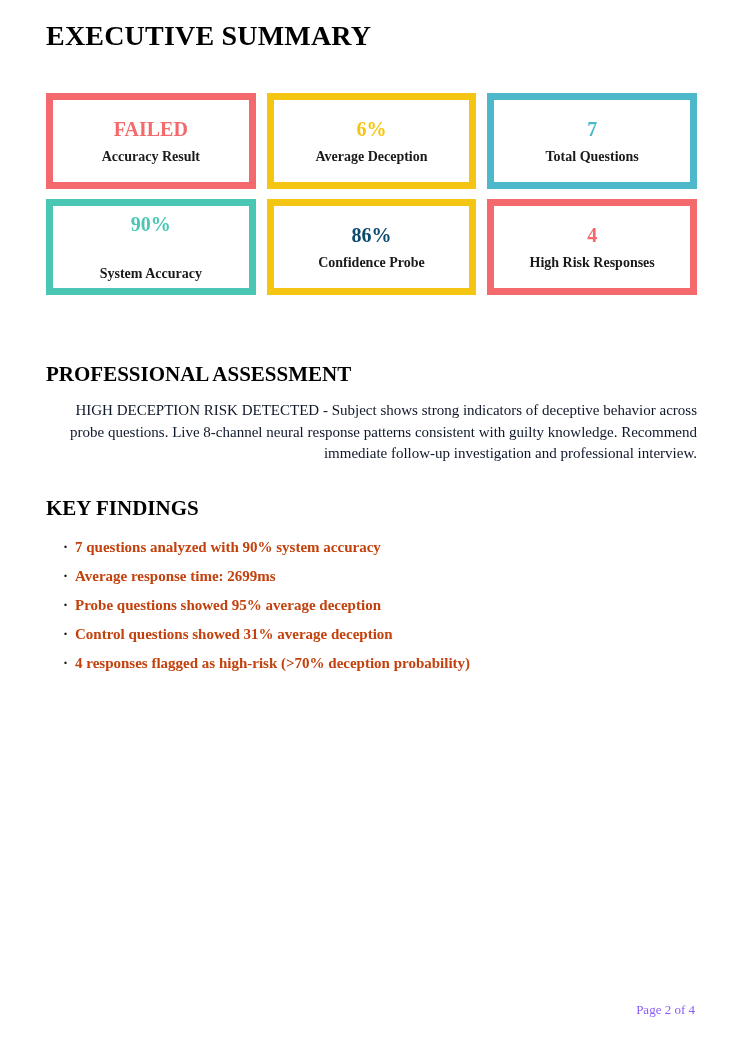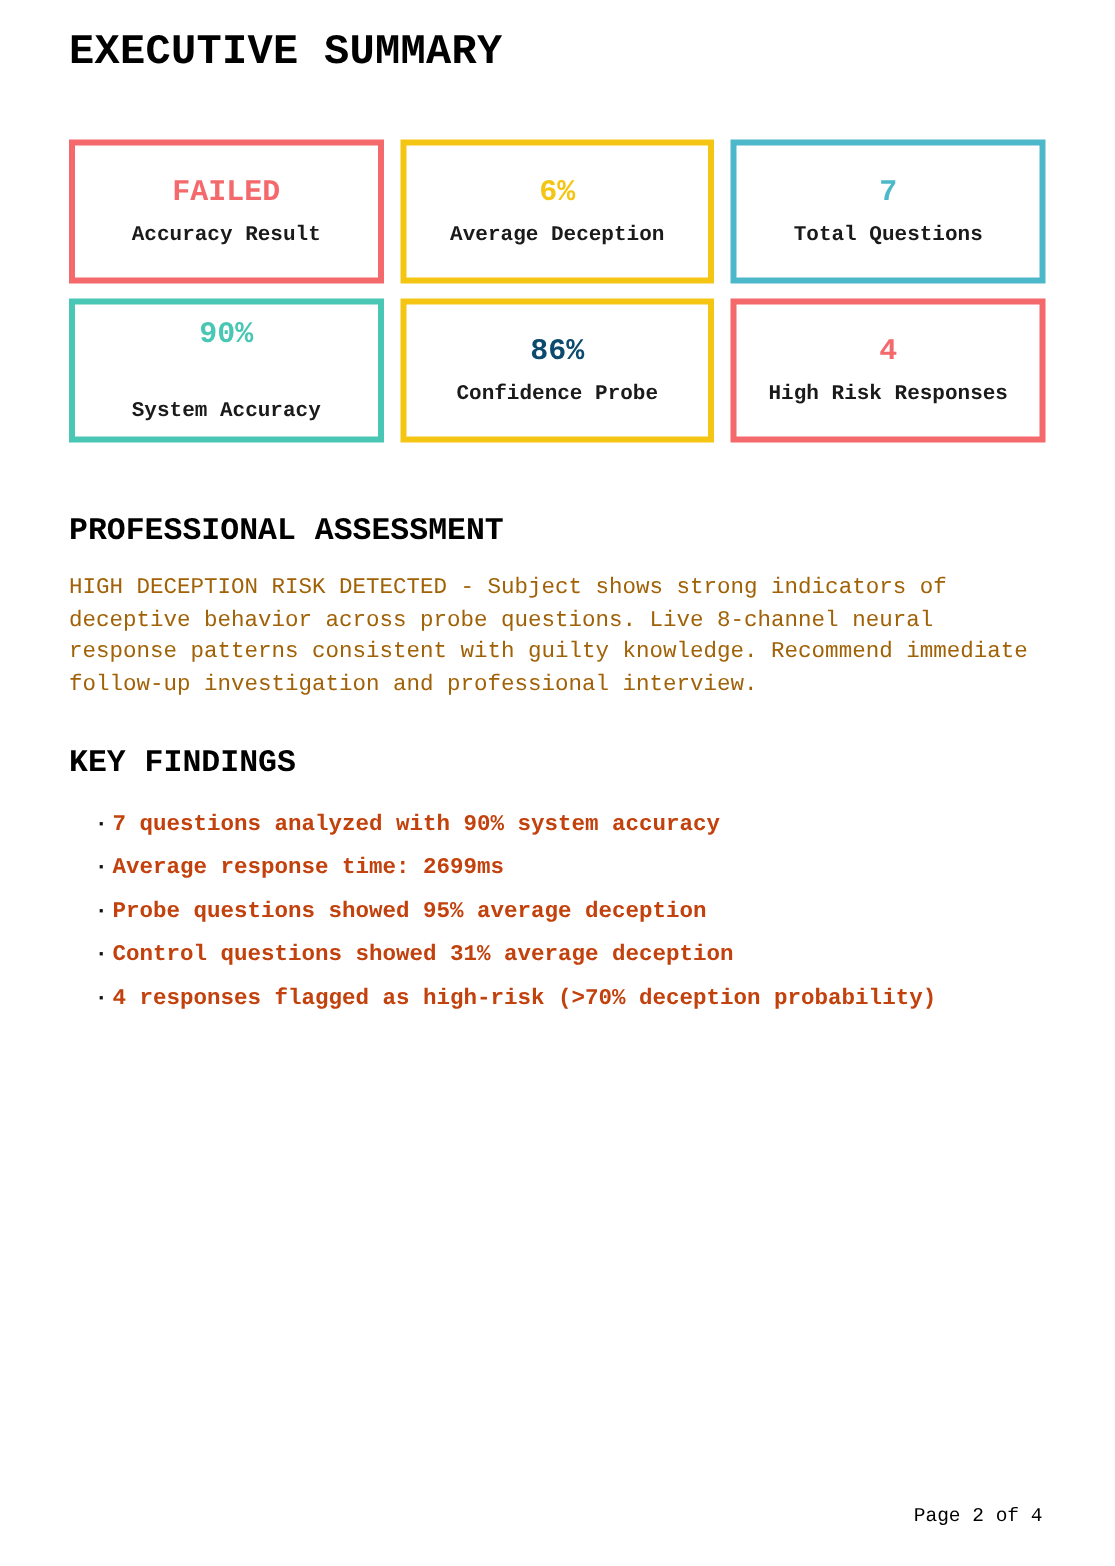--- a/index.html
+++ b/index.html
@@ -5,21 +5,21 @@
   html, body {
     margin: 0;
     padding: 0;
     background: #ffffff;
   }
   .page {
     position: relative;
     width: 743px;
     height: 1044px;
     background: #ffffff;
-    font-family: Liberation Mono, monospace;
+    font-family: Liberation Serif, serif;
     color: #000;
     overflow: hidden;
     box-sizing: border-box;
     padding: 0 46px;
   }
   .doc-title {
     margin: 0;
     padding-top: 19px;
     font-size: 28px;
     line-height: 34px;
@@ -30,21 +30,21 @@
   .cards-grid {
     margin-top: 40px;
     display: grid;
     grid-template-columns: repeat(3, 1fr);
     column-gap: 11px;
     row-gap: 10px;
   }
   .stat-card {
     box-sizing: border-box;
     height: 96px;
-    border: 4px solid #000000;
+    border: 7px solid #000000;
     background: #fff;
     display: flex;
     flex-direction: column;
     align-items: center;
     justify-content: center;
   }
   .stat-value {
     font-size: 20px;
     font-weight: bold;
     line-height: 24px;
@@ -55,28 +55,29 @@
     font-weight: bold;
     color: #1a1a1a;
   }
   .section-heading {
     margin: 0;
     font-size: 21px;
     line-height: 26px;
     font-weight: bold;
     color: #000;
   }
-  .heading-assessment { margin-top: 47px; }
+  .heading-assessment { margin-top: 66px; }
   .heading-findings   { margin-top: 30px; }
   .assessment-body {
     margin: 13px 0 0 0;
     font-size: 15px;
     line-height: 21.5px;
-    color: #a16207;
+    color: #0f172a;
     max-width: 652px;
+    text-align: right;
   }
   .findings-list {
     list-style: none;
     margin: 17px 0 0 0;
     padding: 0 0 0 17px;
   }
   .findings-list li {
     position: relative;
     padding-left: 12px;
     margin-bottom: 10px;
@@ -149,15 +150,15 @@
   <h2 class="section-heading heading-findings">KEY FINDINGS</h2>
 
   <ul class="findings-list">
     <li>7 questions analyzed with 90% system accuracy</li>
     <li>Average response time: 2699ms</li>
     <li>Probe questions showed 95% average deception</li>
     <li>Control questions showed 31% average deception</li>
     <li>4 responses flagged as high-risk (&gt;70% deception probability)</li>
   </ul>
 
-  <div class="page-footer" style="color: #000000; text-align: center;">Page 2 of 4</div>
+  <div class="page-footer" style="color: #8b5cf6; text-align: center;">Page 2 of 4</div>
 
 </div>
 
 </body></html>

